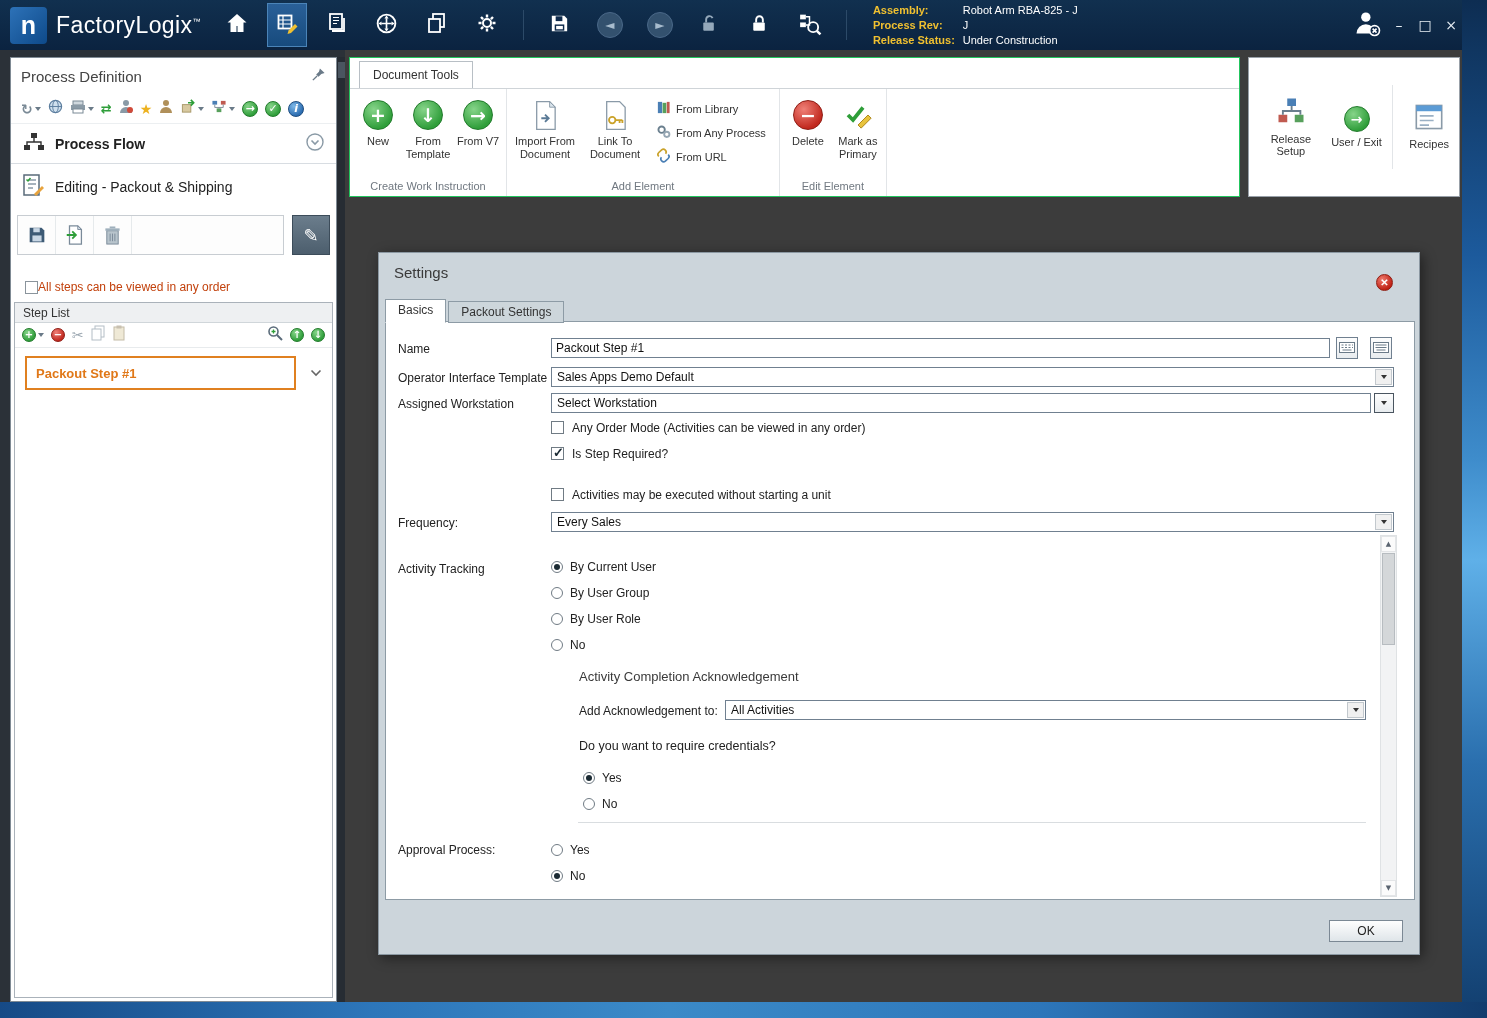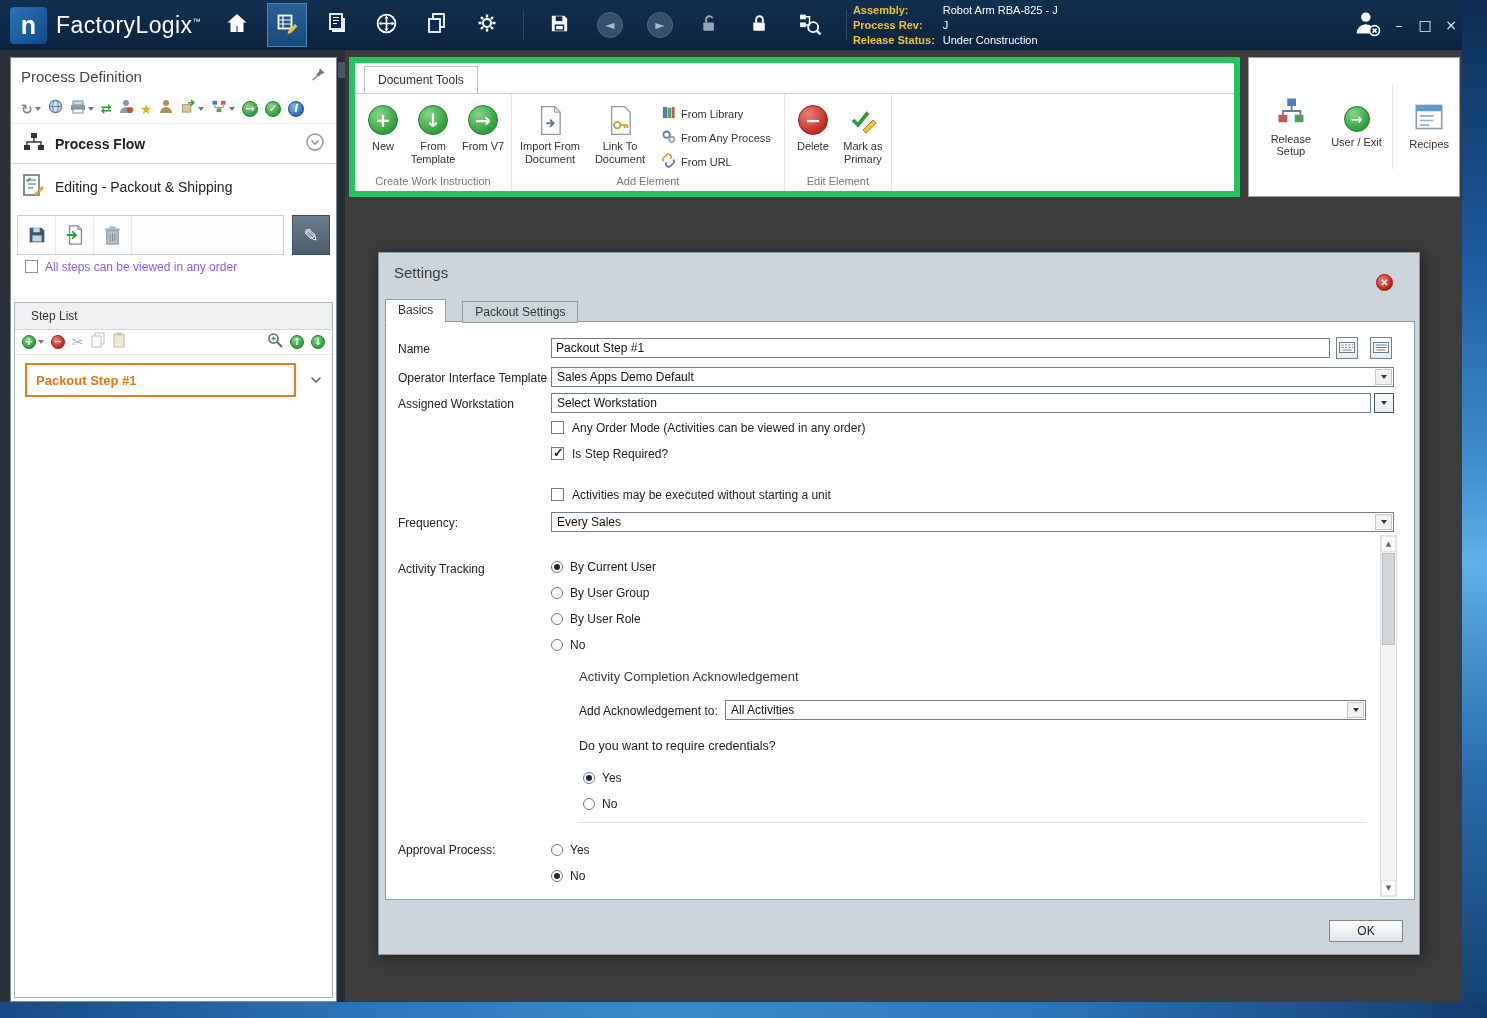--- a/index.html
+++ b/index.html
@@ -11,21 +11,21 @@
 .titlebar { position:absolute; top:0; left:0; right:0; height:50px;
   background:linear-gradient(#11304f,#0b2340); display:flex; align-items:center; color:#fff; }
 .logo { display:flex; align-items:center; gap:9px; padding-left:10px; }
 .logo-box { width:37px; height:37px; border-radius:4px; background:linear-gradient(135deg,#2d72b8,#0e4a8a);
   display:flex; align-items:center; justify-content:center; font-size:25px; font-weight:bold; }
 .logo-text { font-size:23px; letter-spacing:.4px; }
 .logo-text sup { font-size:8px; }
 .tb-btn { width:40px; height:44px; display:flex; align-items:center; justify-content:center; margin-left:10px; flex:none; }
 .tb-btn.active { background:linear-gradient(#2a6098,#174b7d); border:1px solid #4b84b8; }
 .tb-sep { width:1px; height:30px; background:#2c4a68; margin:0 6px 0 16px; flex:none; }
-.tb-info { font-size:11px; line-height:15px; display:grid; grid-template-columns:auto auto; column-gap:8px; white-space:nowrap; }
+.tb-info { margin-left:20px; font-size:11px; line-height:15px; display:grid; grid-template-columns:auto auto; column-gap:8px; white-space:nowrap; }
 .tb-info .k { color:#f0c030; font-weight:bold; }
 .tb-info .v { color:#fff; }
 .tb-right { margin-left:auto; display:flex; align-items:center; gap:10px; padding-right:28px; }
 .winbtn { color:#e6edf3; font-size:14px; width:16px; text-align:center; font-family:"DejaVu Sans",sans-serif; }
 
 
 .glyph { font-family:"DejaVu Sans",sans-serif; }
 .ci { border-radius:50%; display:inline-flex; align-items:center; justify-content:center; color:#fff;
   font-weight:bold; flex:none; font-family:"DejaVu Sans",sans-serif; line-height:1; }
 .ci.green { background:radial-gradient(circle at 35% 30%,#86d489,#2f9e3a 72%); border:1px solid #217a2b; }
@@ -47,38 +47,38 @@
 .mini { display:flex; align-items:center; gap:2px; }
 .sb-flow { height:40px; display:flex; align-items:center; gap:10px; padding:0 12px; border-bottom:1px solid #d8dde2; }
 .sb-flow .t { font-size:14px; font-weight:bold; color:#222; flex:1; }
 .sb-edit { height:46px; display:flex; align-items:center; gap:10px; padding:0 10px; }
 .sb-edit .t { font-size:14px; font-weight:normal; color:#222; }
 .sb-actions { height:50px; display:flex; align-items:center; padding:0 6px; gap:8px; }
 .actgroup { flex:1; height:40px; border:1px solid #c8cdd2; display:flex; align-items:center; background:#fdfdfd; }
 .actbtn { width:38px; height:38px; display:flex; align-items:center; justify-content:center; border-right:1px solid #e6eaec; }
 .editbtn { width:38px; height:40px; background:linear-gradient(#6b7d8c,#4c5e6d); border:1px solid #3c4c5a;
   display:flex; align-items:center; justify-content:center; color:#fff; font-size:18px; }
-.sb-check { height:34px; display:flex; align-items:flex-start; gap:7px; padding:0 14px; font-size:12px; color:#8b5cf6; }
+.sb-check { height:34px; display:flex; align-items:flex-end; gap:0; padding:0 14px; font-size:12px; color:#c2410c; }
 .cb { width:13px; height:13px; border:1px solid #8a949c; background:#fff; position:relative; display:inline-block; flex:none; }
 .steplist { flex:1; margin:8px 3px 3px; border:1px solid #aab2ba; display:flex; flex-direction:column; }
-.sl-head { height:27px; background:#eef0f2; border-bottom:1px solid #d0d6da; font-size:12px; color:#333;
-  display:flex; align-items:center; padding:0 16px; }
+.sl-head { height:20px; background:#eef0f2; border-bottom:1px solid #d0d6da; font-size:12px; color:#333;
+  display:flex; align-items:center; padding:0 8px; }
 .sl-tools { height:25px; display:flex; align-items:center; gap:7px; padding:0 7px; border-bottom:1px solid #e8ebed; }
 .sl-tools .spacer { flex:1; }
 .sl-row { display:flex; align-items:center; margin:8px 10px 0; }
 .sl-box { flex:1; height:34px; border:2px solid #e08020; display:flex; align-items:center; padding:0 9px;
   font-size:13px; font-weight:bold; color:#e07818; background:#fff; }
 .sl-chev { margin-left:14px; display:flex; }
 .splitter { position:absolute; left:337px; top:57px; width:8px; bottom:16px; background:#262c33; }
 .split-handle { position:absolute; left:338px; top:62px; width:7px; height:16px; background:#4a5560; }
 
 
 .main { position:absolute; left:345px; top:50px; right:25px; bottom:16px; background:#3c3c3c; }
 .ribbon { position:absolute; top:7px; left:4px; right:2px; height:140px; display:flex; }
-.ribbon-left { flex:1; background:#fff; border:6px solid #22c55e; display:flex; flex-direction:column; }
+.ribbon-left { flex:1; background:#fff; border:1px solid #22c55e; display:flex; flex-direction:column; }
 .tabstrip { height:31px; border-bottom:1px solid #cfd4d8; display:flex; align-items:flex-end; }
 .doc-tab { margin-left:9px; height:27px; padding:0 13px; display:flex; align-items:center; font-size:12px;
   color:#333; background:#fff; border:1px solid #b8bfc5; border-bottom:none; }
 .groups { flex:1; display:flex; }
 .rgroup { border-right:1px solid #e2e5e8; display:flex; flex-direction:column; padding:3px 3px 0; }
 .ritems { flex:1; display:flex; align-items:flex-start; padding-top:6px; }
 .rbtn { width:50px; display:flex; flex-direction:column; align-items:center; gap:3px; font-size:11px;
   color:#333; text-align:center; line-height:1.15; }
 .rbtn.wide { width:70px; }
 .rbtn .ic { height:34px; display:flex; align-items:center; justify-content:center; }
@@ -92,21 +92,21 @@
 .vsep { width:1px; height:84px; background:#e2e5e8; }
 
 
 .dialog { position:absolute; left:33px; top:202px; width:1042px; height:703px; background:#ccd5db;
   border:1px solid #8b98a2; box-shadow:3px 3px 12px rgba(0,0,0,.45); }
 .dlg-title { position:absolute; left:15px; top:11px; font-size:15px; color:#3a3a3a; }
 .dlg-close { position:absolute; top:21px; right:26px; width:17px; height:17px; border-radius:50%;
   background:radial-gradient(circle at 35% 30%,#ef7b6e,#bf2114 72%); border:1px solid #8f1d12;
   color:#fff; font-size:10px; font-weight:bold; display:flex; align-items:center; justify-content:center; }
 .dlg-tabs { position:absolute; left:6px; top:46px; display:flex; align-items:flex-end; z-index:3; }
-.dtab { font-size:12px; color:#333; border:1px solid #8d9ba5; background:#cdd6db; padding:3px 12px; margin-right:16px; }
+.dtab { font-size:12px; color:#333; border:1px solid #8d9ba5; background:#cdd6db; padding:3px 12px; margin-right:2px; }
 .dtab.active { background:#fff; border-bottom:1px solid #fff; padding-bottom:5px; }
 .dlg-content { position:absolute; left:6px; top:68px; width:1030px; height:579px; background:#fff; border:1px solid #8d9ba5; }
 .flabel { position:absolute; font-size:12px; color:#222; white-space:nowrap; }
 .fhead { position:absolute; font-size:13px; color:#3a3a3a; white-space:nowrap; }
 .tinput { position:absolute; height:20px; border:1px solid #708090; background:#fff; font-size:12px;
   padding:0 4px; font-family:"Liberation Sans",sans-serif; color:#111; }
 .combo { position:absolute; height:20px; border:1px solid #708090; background:#fff; font-size:12px; color:#111;
   display:flex; align-items:center; padding:0 20px 0 5px; white-space:nowrap; overflow:hidden; }
 .combo .ab { position:absolute; top:1px; right:1px; bottom:1px; width:17px; background:#f0f0f0;
   border:1px solid #c2c8cd; display:flex; align-items:center; justify-content:center; }

